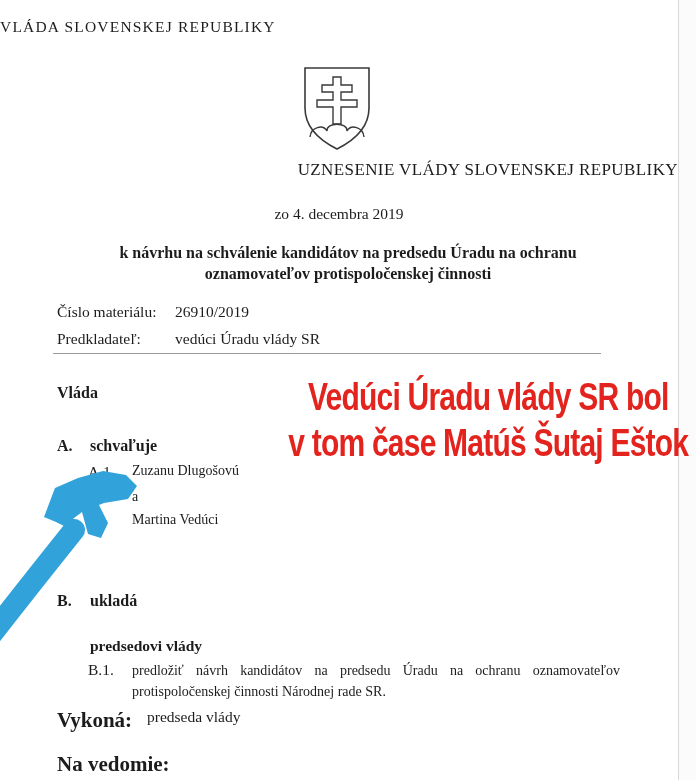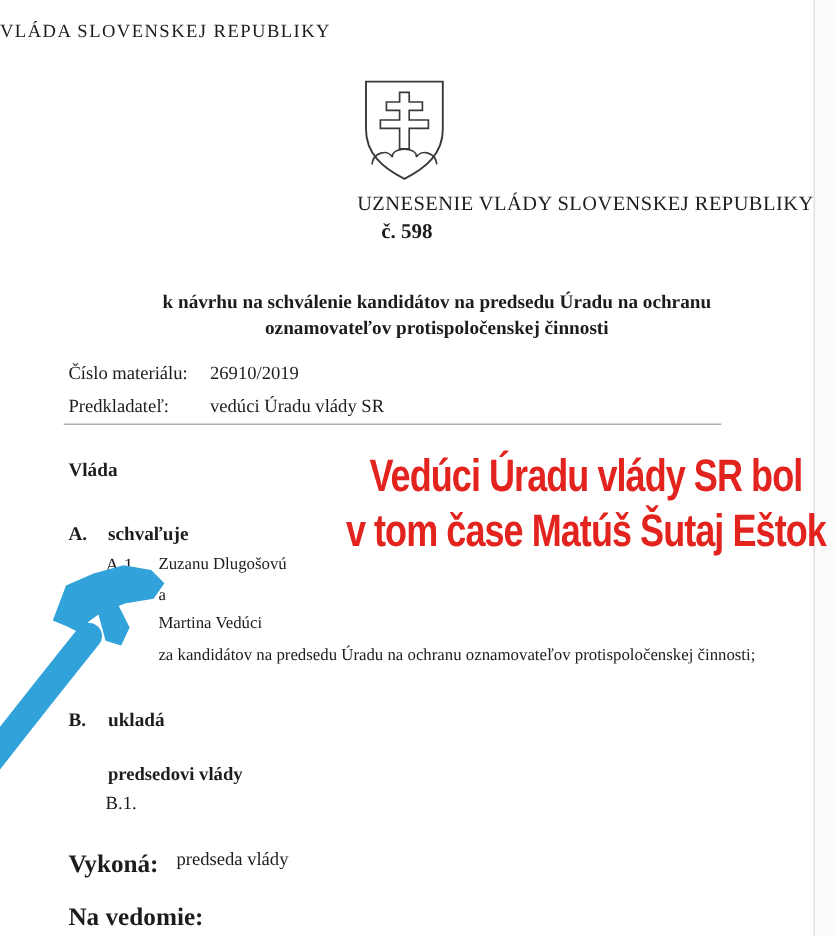--- a/index.html
+++ b/index.html
@@ -13,21 +13,21 @@
   }
   .abs{position:absolute;}
   
   .doc-header{left:0;right:18px;top:18px;font-size:15.5px;letter-spacing:1.2px;}
   
   .emblem{left:299px;top:64px;}
   
   .title1{left:0;right:18px;top:160px;font-size:17px;letter-spacing:0.4px;text-align:right;}
   .title2{left:0;right:18px;top:182px;font-size:17.5px;font-weight:bold;text-align:center;}
   .title3{left:0;right:18px;top:205px;font-size:15.5px;text-align:center;}
-  .subject{left:84px;top:242px;width:560px;font-size:16px;font-weight:bold;text-align:center;line-height:21px;}
+  .subject{left:68px;top:242px;width:560px;font-size:16px;font-weight:bold;text-align:center;line-height:21px;}
   
   .meta-label{left:57px;font-size:15.5px;}
   .meta-value{left:175px;font-size:15.5px;}
   .row1{top:303px;} .row2{top:330px;}
   .rule{left:53px;top:353px;width:548px;height:1px;background:#9a9a9a;}
   
   .vlada{left:57px;top:384px;font-size:16px;font-weight:bold;}
   .sec-letter{left:57px;font-size:16px;font-weight:bold;}
   .sec-head{left:90px;font-size:16px;font-weight:bold;}
   .a-row{top:437px;} .b-row{top:592px;}
@@ -73,45 +73,45 @@
 
   <div class="abs emblem">
     <svg width="76" height="90" viewBox="0 0 76 90" fill="none">
       <path d="M6 4 H70 V44 C70 64 56 76 38 85 C20 76 6 64 6 44 Z" stroke="#3a3a3a" stroke-width="1.6"></path>
       <path d="M34 13 L42 13 L42 21 L53 21 L53 28 L42 28 L42 36 L58 36 L58 43 L42 43 L42 60 L34 60 L34 43 L18 43 L18 36 L34 36 L34 28 L23 28 L23 21 L34 21 Z" stroke="#3a3a3a" stroke-width="1.4"></path>
       <path d="M11 73 C12 63 24 60 28 67 C27 58 49 58 48 67 C52 60 64 63 65 73" stroke="#3a3a3a" stroke-width="1.4"></path>
     </svg>
   </div>
 
   <div class="abs title1">UZNESENIE VLÁDY SLOVENSKEJ REPUBLIKY</div>
-  <div class="abs title2">č. 598</div>
+  <div class="abs title3">zo 4. decembra 2019</div>
 
   <div class="abs subject">k návrhu na schválenie kandidátov na predsedu Úradu na ochranu oznamovateľov protispoločenskej činnosti</div>
 
   <div class="abs meta-label row1">Číslo materiálu:</div>
   <div class="abs meta-value row1">26910/2019</div>
   <div class="abs meta-label row2">Predkladateľ:</div>
   <div class="abs meta-value row2">vedúci Úradu vlády SR</div>
   <div class="abs rule"></div>
 
   <div class="abs vlada">Vláda</div>
 
   <div class="abs sec-letter a-row">A.</div>
   <div class="abs sec-head a-row">schvaľuje</div>
 
   <div class="abs item-num a1-row">A.1.</div>
   <div class="abs item-txt a1-row">Zuzanu Dlugošovú</div>
   <div class="abs item-txt a-and">a</div>
   <div class="abs item-txt a-name2">Martina Vedúci</div>
-  <div class="abs item-txt a-text">za kandidátov na predsedu Úradu na ochranu oznamovateľov protispoločenskej činnosti;</div>
 
   <div class="abs sec-letter b-row">B.</div>
   <div class="abs sec-head b-row">ukladá</div>
   <div class="abs b-addr">predsedovi vlády</div>
   <div class="abs item-num b1-row">B.1.</div>
+  <div class="abs item-txt b1-text">predložiť návrh kandidátov na predsedu Úradu na ochranu oznamovateľov protispoločenskej činnosti Národnej rade SR.</div>
 
   <div class="abs f-label frow1">Vykoná:</div>
   <div class="abs f-value frow1">predseda vlády</div>
   <div class="abs f-label frow2">Na vedomie:</div>
 
   <div class="abs annotation" style="color: rgb(227, 35, 29);">
     <div>Vedúci Úradu vlády SR bol</div>
     <div>v tom čase Matúš Šutaj Eštok</div>
   </div>
 

